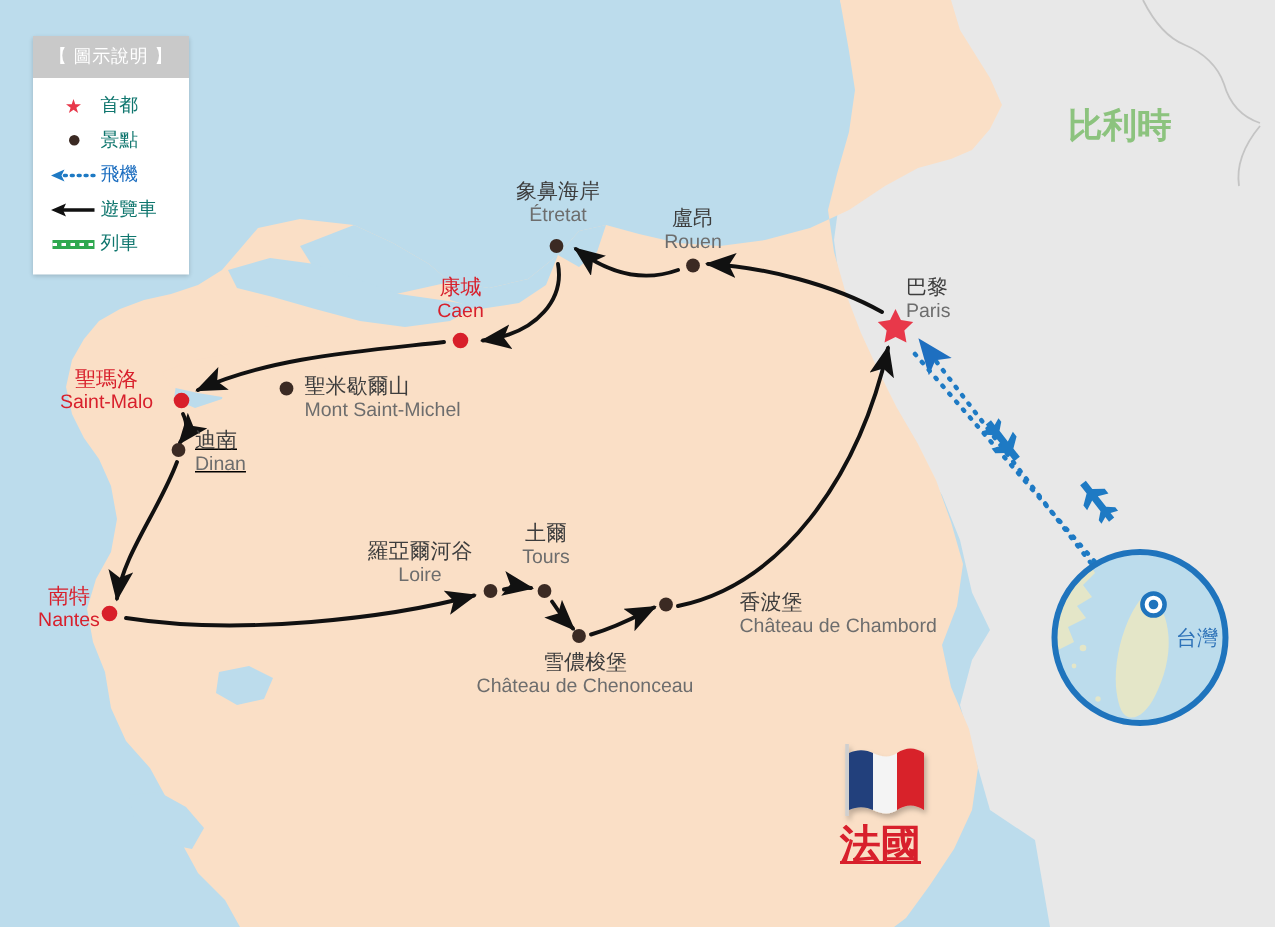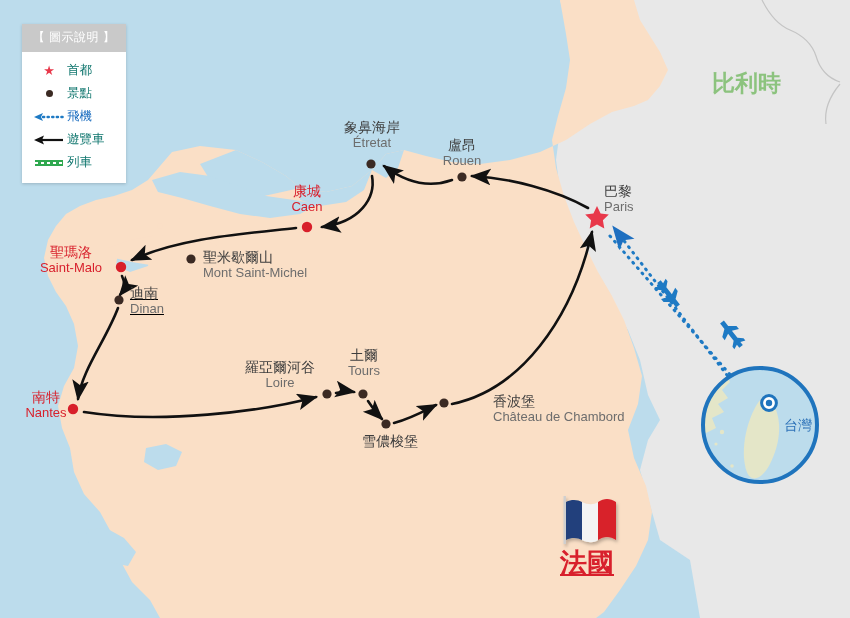--- a/index.html
+++ b/index.html
@@ -299,20 +299,21 @@
     <span class="en">Loire</span>
   </div>
 
   <div class="place" id="lbl-tours" style="left:340px;top:348px;width:48px;">
     <span class="cn">土爾</span>
     <span class="en">Tours</span>
   </div>
 
   <div class="place" id="lbl-chenonceau" style="left:311px;top:434px;width:158px;">
     <span class="cn">雪儂梭堡</span>
+    <span class="en">Château de Chenonceau</span>
   </div>
 
   <div class="place left-align" id="lbl-chambord" style="left:453px;top:394px;margin-left:40px;">
     <span class="cn">香波堡</span>
     <span class="en">Château de Chambord</span>
   </div>
 
   <div class="country-label" id="label-belgium">比利時</div>
   <div class="country-label" id="label-france">法國</div>
   <div class="country-label" id="label-taiwan">台灣</div>

